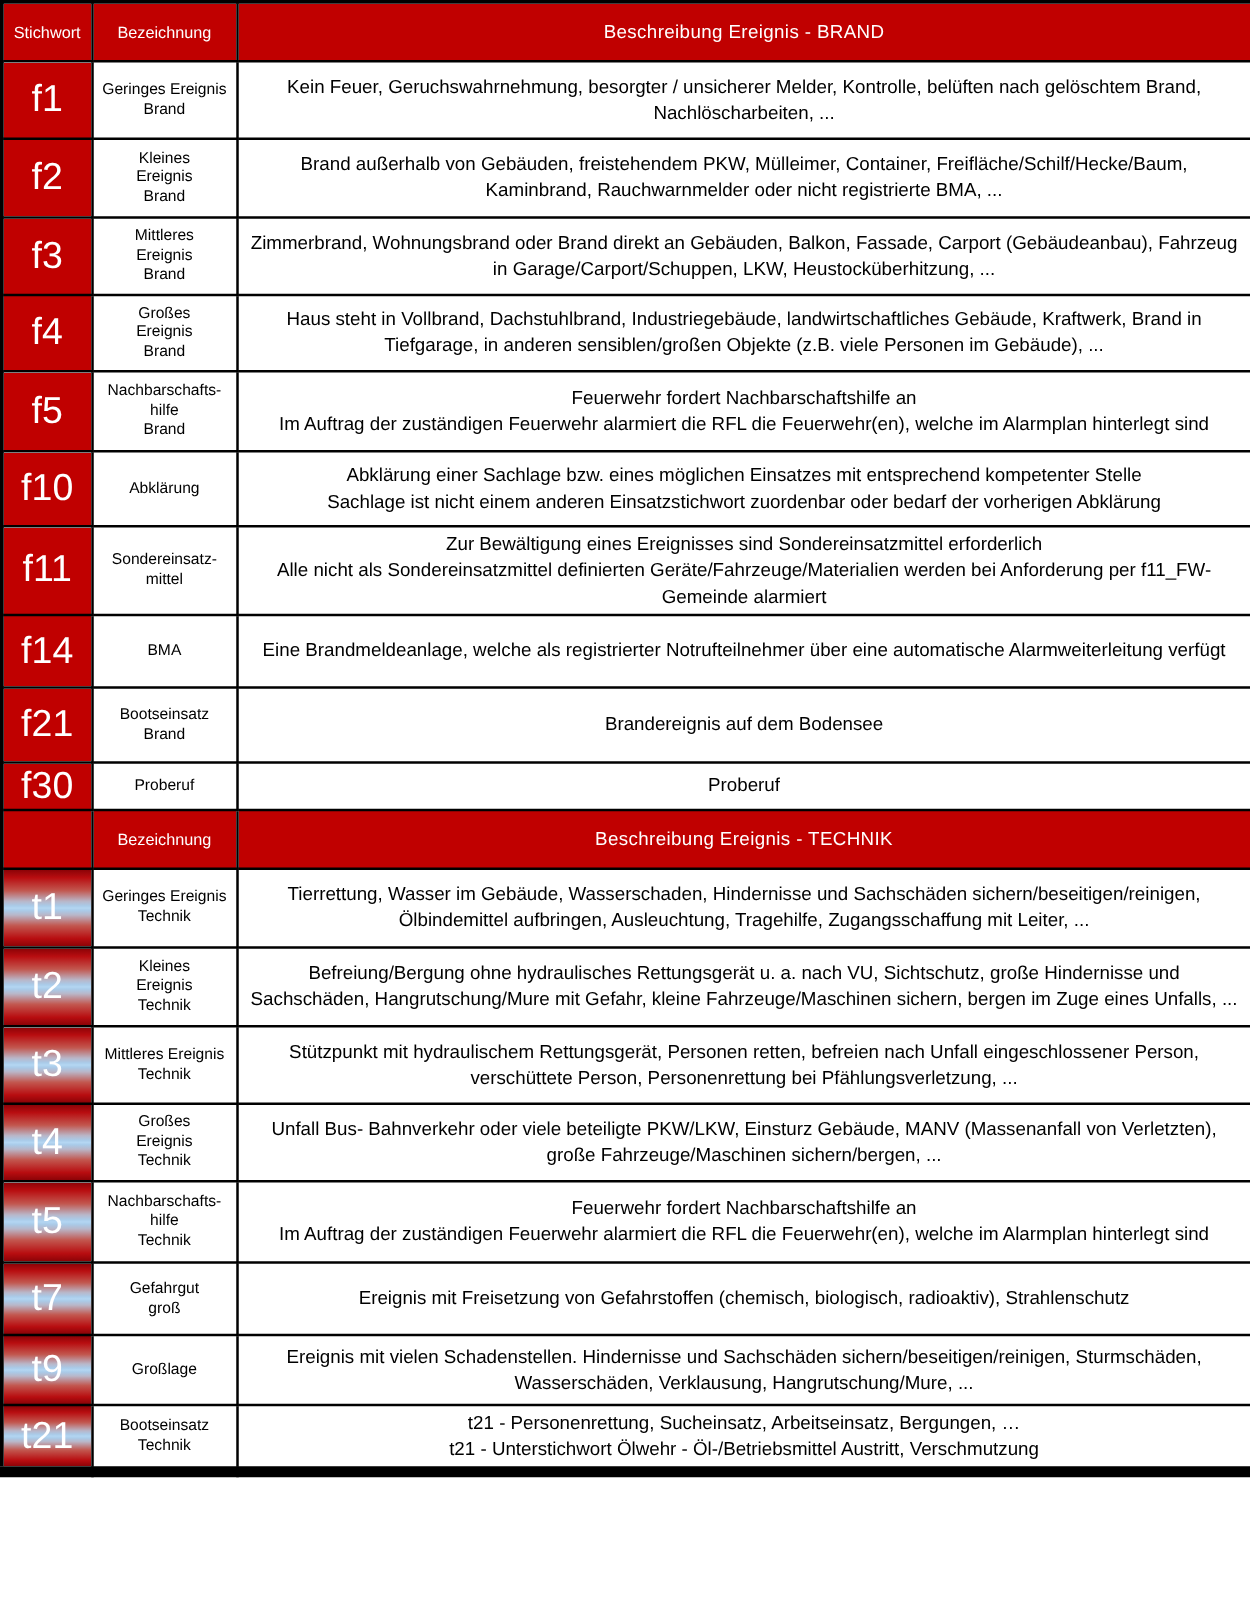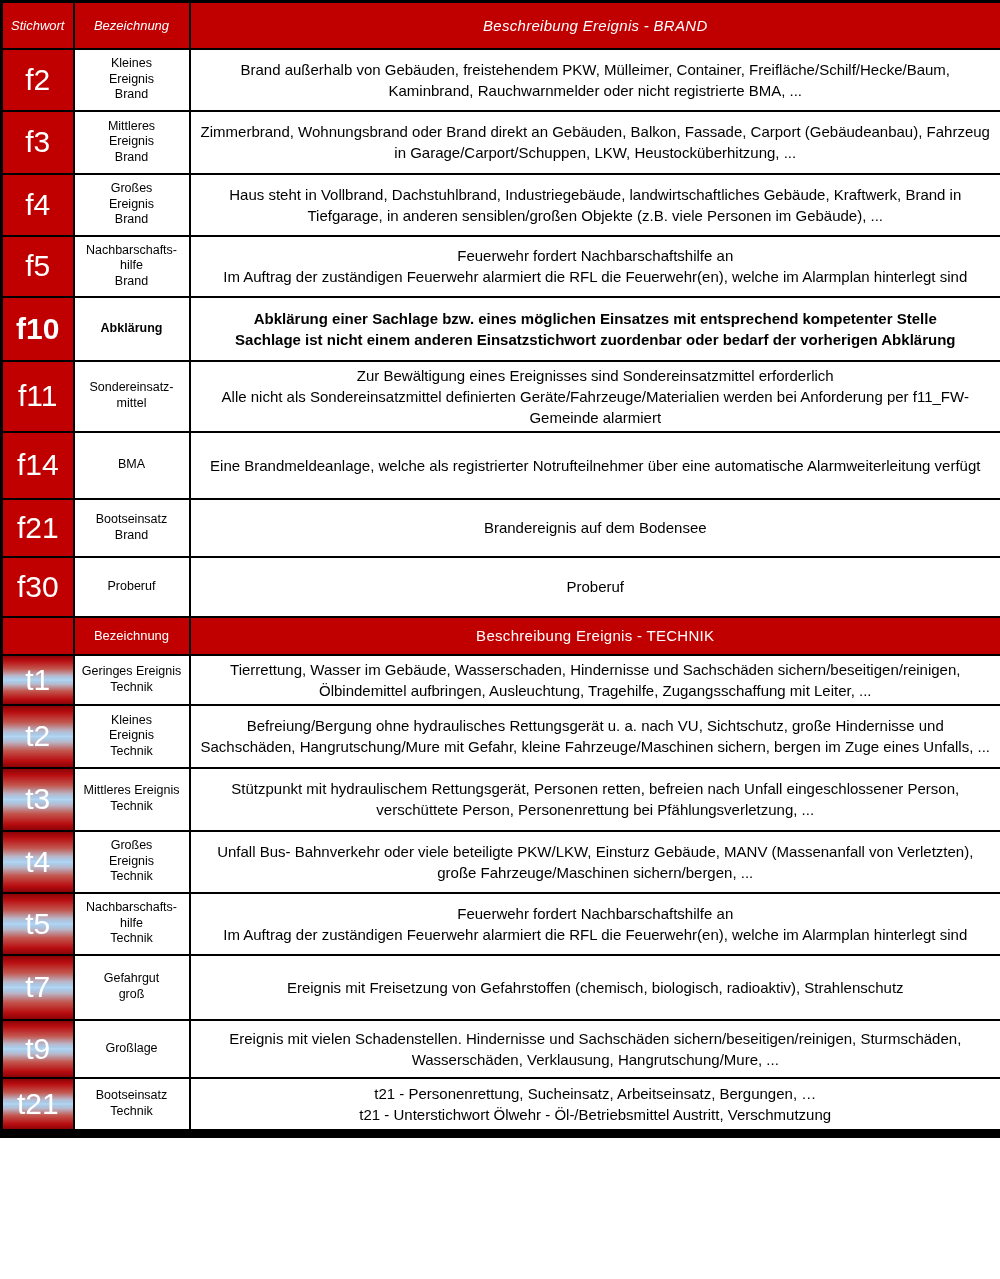--- a/index.html
+++ b/index.html
@@ -69,26 +69,26 @@
   }
   .cell-desc{
     font-size:15px;
     line-height:1.4;
     text-align:center;
     white-space:pre-line;
     padding:3px 9px;
     background:#ffffff;
   }
   
-  #table-body tr:nth-child(1){height:47px;font-style:italic;}
+  #table-body tr:nth-child(1){height:47px;}
   #table-body tr:nth-child(2){height:62px;}
   #table-body tr:nth-child(3){height:63px;}
   #table-body tr:nth-child(4){height:62px;}
   #table-body tr:nth-child(5){height:61px;}
-  #table-body tr:nth-child(6){height:64px;font-weight:bold;}
+  #table-body tr:nth-child(6){height:64px;}
   #table-body tr:nth-child(7){height:60px;}
   #table-body tr:nth-child(8){height:67px;}
   #table-body tr:nth-child(9){height:58px;}
   #table-body tr:nth-child(10){height:60px;}
   #table-body tr:nth-child(11){height:38px;}
   #table-body tr:nth-child(12){height:47px;}
   #table-body tr:nth-child(13){height:63px;}
   #table-body tr:nth-child(14){height:63px;}
   #table-body tr:nth-child(15){height:62px;}
   #table-body tr:nth-child(16){height:62px;}
@@ -108,20 +108,26 @@
       <col class="c-bez">
       <col class="c-desc">
     </colgroup>
     <tbody id="table-body">
   <tr class="header-row">
     <th class="col-code">Stichwort</th>
     <th class="col-bez">Bezeichnung</th>
     <th class="col-desc">Beschreibung Ereignis - BRAND</th>
   </tr>
 
+  <tr class="data-row">
+    <td class="cell-code">f1</td>
+    <td class="cell-bez">Geringes Ereignis
+Brand</td>
+    <td class="cell-desc">Kein Feuer, Geruchswahrnehmung, besorgter / unsicherer Melder, Kontrolle, belüften nach gelöschtem Brand, Nachlöscharbeiten, ...</td>
+  </tr>
 
   <tr class="data-row">
     <td class="cell-code">f2</td>
     <td class="cell-bez">Kleines
 Ereignis
 Brand</td>
     <td class="cell-desc">Brand außerhalb von Gebäuden, freistehendem PKW, Mülleimer, Container, Freifläche/Schilf/Hecke/Baum, Kaminbrand, Rauchwarnmelder oder nicht registrierte BMA, ...</td>
   </tr>
 
   <tr class="data-row">

